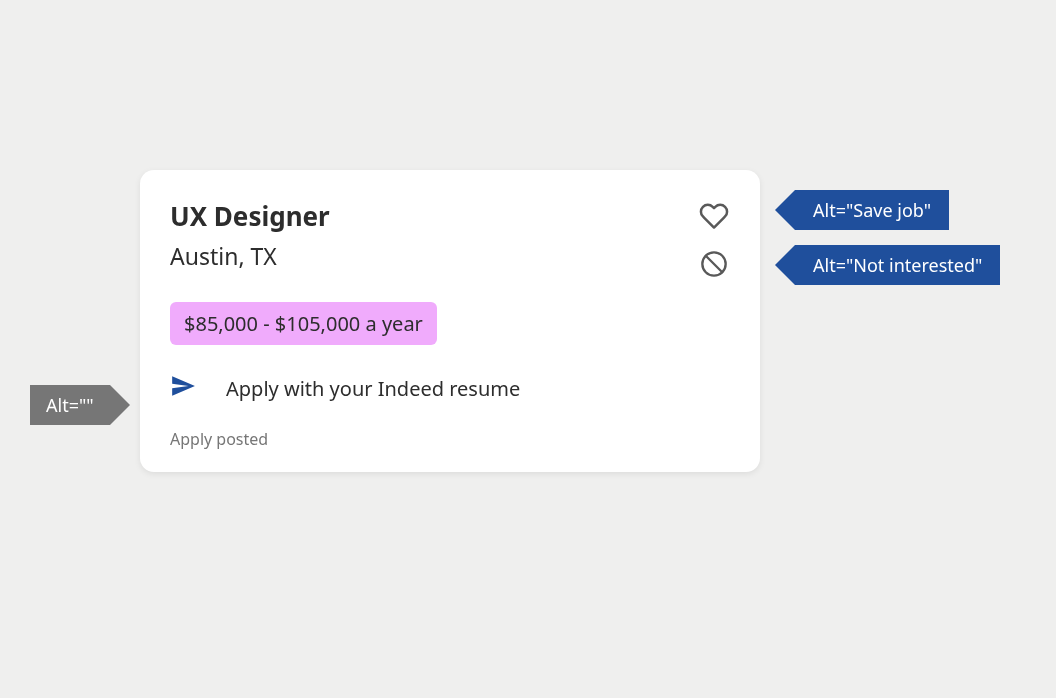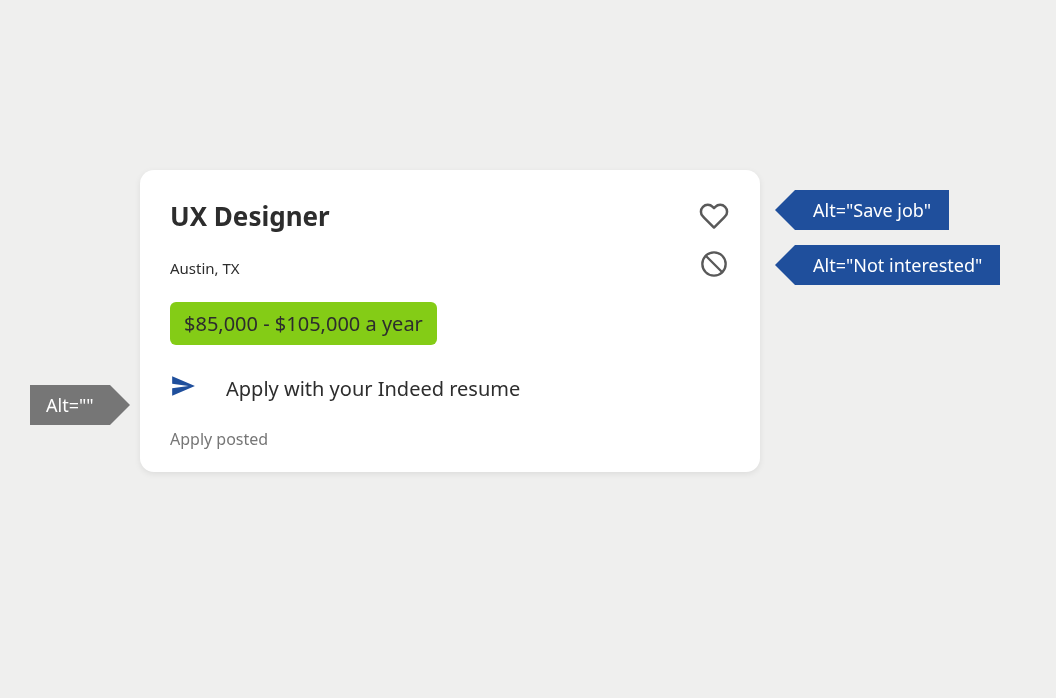--- a/index.html
+++ b/index.html
@@ -44,24 +44,24 @@
     }
 
     .job-company {
       font-size: 20px;
       color: #2d2d2d;
       font-weight: 400;
       margin-top: 4px;
     }
 
     .job-location {
-      font-size: 15px;
+      font-size: 23px;
       color: #2d2d2d;
       font-weight: 400;
-      margin-top: 24px;
+      margin-top: 6px;
     }
 
     .card-icons {
       display: flex;
       flex-direction: column;
       align-items: center;
       gap: 16px;
       padding-top: 4px;
     }
 
@@ -69,21 +69,21 @@
       width: 32px;
       height: 32px;
       display: flex;
       align-items: center;
       justify-content: center;
       cursor: pointer;
     }
 
     .salary-pill {
       display: inline-block;
-      background: #84cc16;
+      background: #f0abfc;
       color: #2d2d2d;
       font-size: 20px;
       padding: 8px 14px;
       border-radius: 6px;
       margin-top: 20px;
     }
 
     .apply-row {
       display: flex;
       align-items: center;

